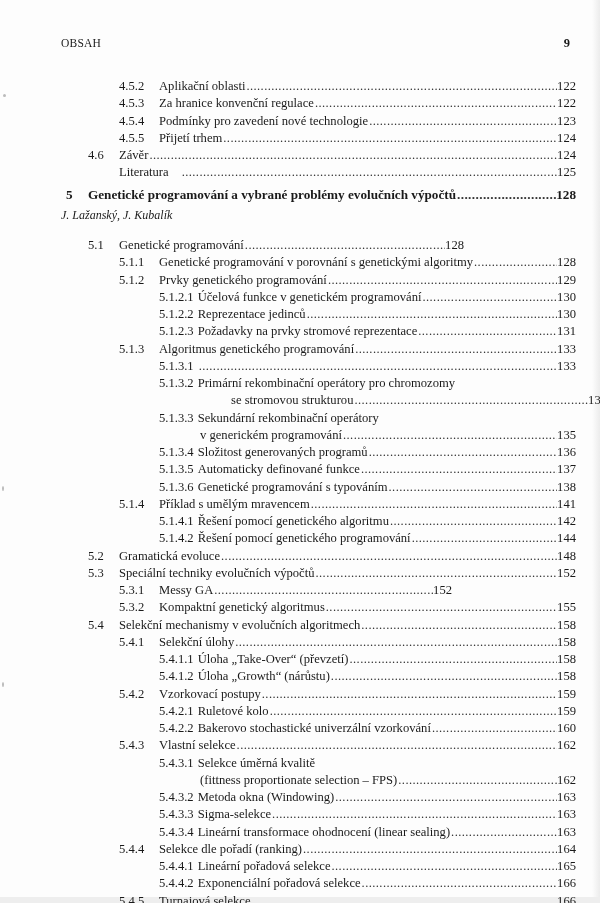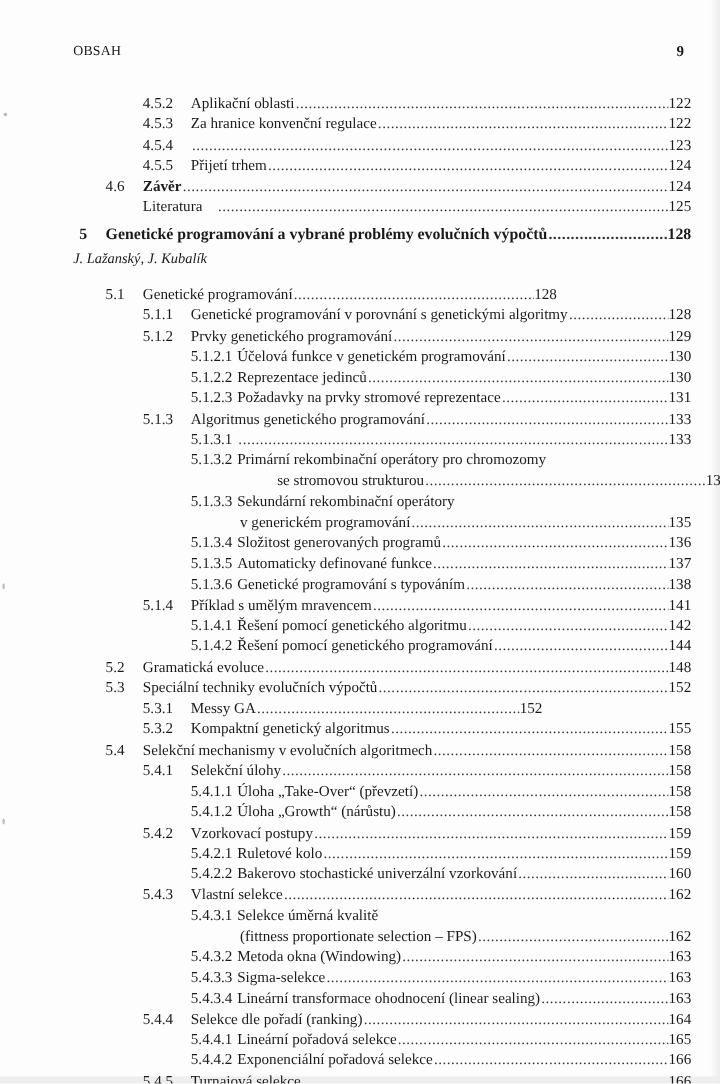--- a/index.html
+++ b/index.html
@@ -79,36 +79,37 @@
       <span class="num" style="left: 119px;">4.5.3</span>
       <span class="title-wrap" style="left: 159px;">
         <span class="title">Za hranice konvenční regulace</span>
         <span class="dots"></span>
         <span class="pg">122</span>
       </span>
     </div>
     <div class="row" style="top: 112.5px; width: 600px;">
       <span class="num" style="left: 119px;">4.5.4</span>
       <span class="title-wrap" style="left: 159px;">
+        <span class="title">Podmínky pro zavedení nové technologie</span>
         <span class="dots"></span>
         <span class="pg">123</span>
       </span>
     </div>
     <div class="row" style="top: 129.75px; width: 600px;">
       <span class="num" style="left: 119px;">4.5.5</span>
       <span class="title-wrap" style="left: 159px;">
         <span class="title">Přijetí trhem</span>
         <span class="dots"></span>
         <span class="pg">124</span>
       </span>
     </div>
     <div class="row" style="top: 147px; width: 600px;">
       <span class="num" style="left: 88px;">4.6</span>
       <span class="title-wrap" style="left: 119px;">
-        <span class="title" style=" font-weight: bold;">Závěr</span>
+        <span class="title" style="">Závěr</span>
         <span class="dots"></span>
         <span class="pg">124</span>
       </span>
     </div>
     <div class="row" style="top: 164.25px; width: 600px;">
       <span class="title-wrap" style="left: 119px;">
         <span class="title" style="margin-right: 12px;">Literatura</span>
         <span class="dots"></span>
         <span class="pg">125</span>
       </span>

